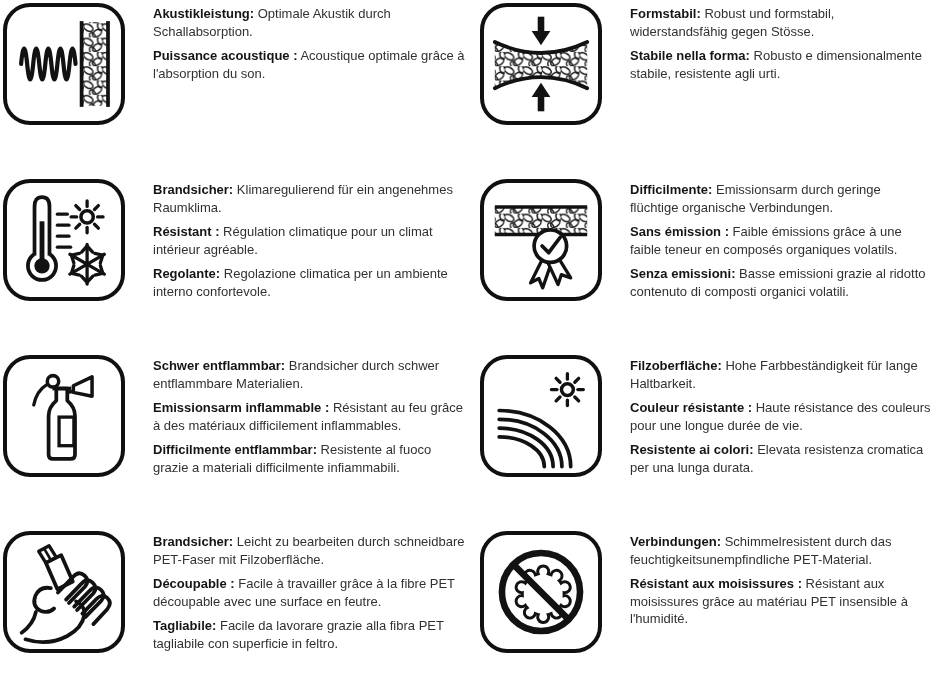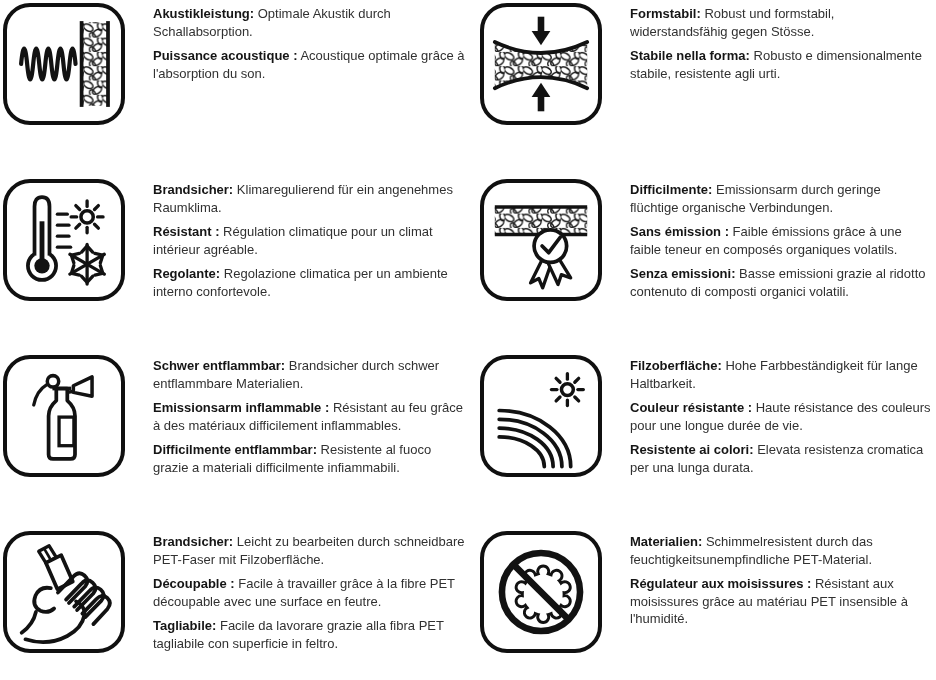--- a/index.html
+++ b/index.html
@@ -221,18 +221,18 @@
 
   <div class="cell col-r">
     <div class="iconbox">
       <svg viewBox="0 0 100 100">
         <path id="mold-blob" d="M56.5,33.5 A19,19 0 0 1 59.2,34.4 A5,5 0 1 1 66.5,39.7 A19,19 0 0 1 68.2,42.0 A5,5 0 1 1 70.9,50.6 A19,19 0 0 1 70.9,53.4 A5,5 0 1 1 68.2,62.0 A19,19 0 0 1 66.5,64.3 A5,5 0 1 1 59.2,69.6 A19,19 0 0 1 56.5,70.5 A5,5 0 1 1 47.5,70.5 A19,19 0 0 1 44.8,69.6 A5,5 0 1 1 37.5,64.3 A19,19 0 0 1 35.8,62.0 A5,5 0 1 1 33.1,53.4 A19,19 0 0 1 33.1,50.6 A5,5 0 1 1 35.8,42.0 A19,19 0 0 1 37.5,39.7 A5,5 0 1 1 44.8,34.4 A19,19 0 0 1 47.5,33.5 A5,5 0 1 1 56.5,33.5 Z" fill="#ffffff" stroke="#121212" stroke-width="2.6"></path>
         <circle class="stroke" cx="50" cy="50" r="35.5" stroke-width="6"></circle>
         <line class="stroke" x1="25.5" y1="25.5" x2="74.5" y2="74.5" stroke-width="6"></line>
       </svg>
     </div>
     <div class="text">
-      <p><span class="lbl">Materialien:</span> <span>Schimmelresistent durch das feuchtigkeitsunempfindliche PET-Material.</span></p>
-      <p><span class="lbl">Régulateur aux moisissures :</span> <span>Résistant aux moisissures grâce au matériau PET insensible à l'humidité.</span></p>
+      <p><span class="lbl">Verbindungen:</span> <span>Schimmelresistent durch das feuchtigkeitsunempfindliche PET-Material.</span></p>
+      <p><span class="lbl">Résistant aux moisissures :</span> <span>Résistant aux moisissures grâce au matériau PET insensible à l'humidité.</span></p>
     </div>
   </div>
 
 </div>
 
 </body></html>

